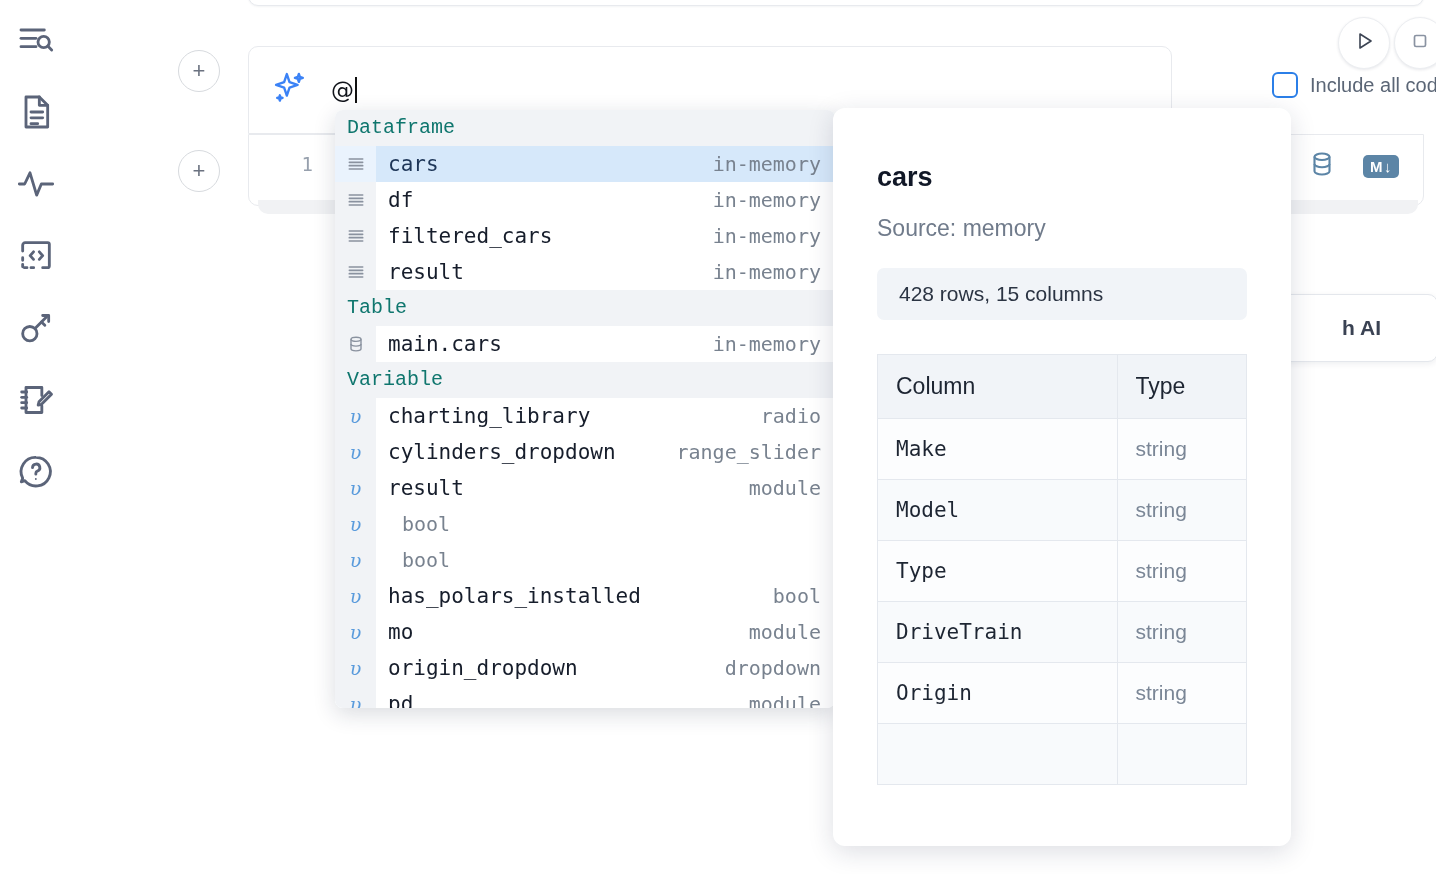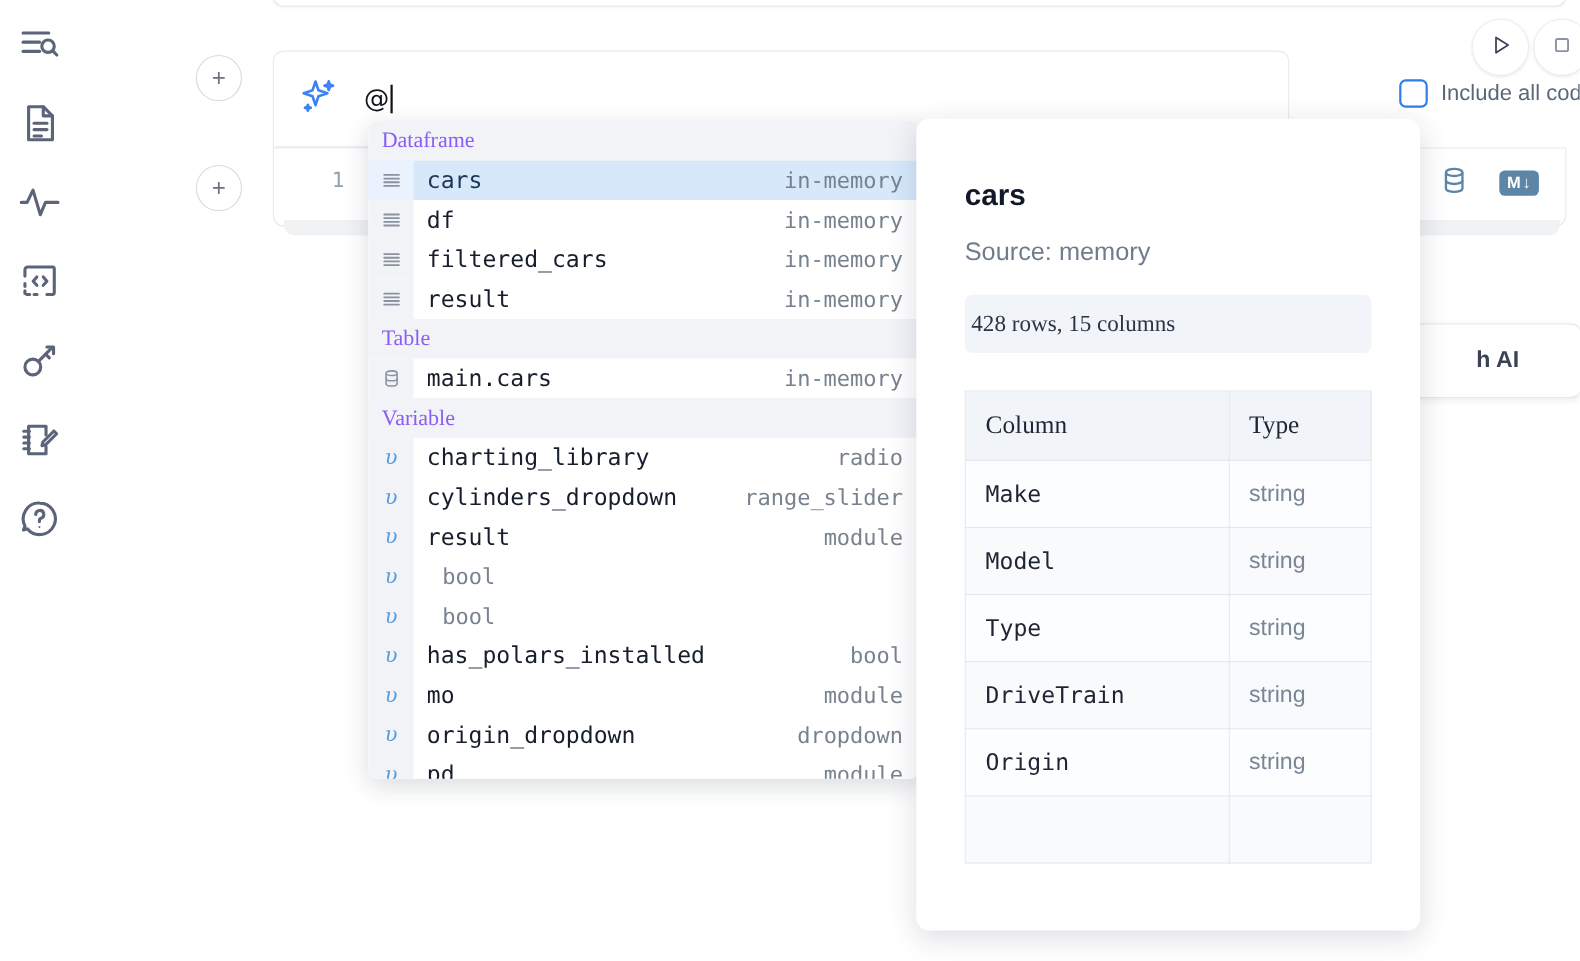--- a/index.html
+++ b/index.html
@@ -130,22 +130,22 @@
   #completion{
     position:absolute;left:335px;top:110px;width:500px;height:598px;
     background:#ffffff;border-radius:8px;
     box-shadow:0 6px 22px rgba(25,35,65,.16);
     overflow:hidden;box-sizing:border-box;
     font-family:"DejaVu Sans Mono", monospace;
   }
   #completion-scroll{position:relative;}
   .group-header{
     height:36px;line-height:36px;background:#f1f3f6;
-    padding-left:12px;font-size:20px;color:#8b5cf6;
-    font-family:Liberation Serif, serif;
+    padding-left:12px;font-size:20px;color:#0f766e;
+    font-family:Liberation Mono, monospace;
   }
   .opt-row{
     height:36px;display:flex;align-items:center;
     background:#ffffff;cursor:pointer;
   }
   .opt-row.selected{background:#d6e8fa;}
   .opt-gutter{
     width:41px;flex:0 0 41px;height:36px;background:#f1f3f6;
     display:flex;align-items:center;justify-content:center;
     color:#8a929f;
@@ -170,33 +170,33 @@
   }
   #info-title{
     font-size:27px;font-weight:bold;color:#111827;margin:0 0 22px 0;
     font-family:"Liberation Sans", sans-serif;
   }
   #info-source{
     font-size:23px;color:#707b8b;margin:0 0 26px 0;
     font-family:"Liberation Sans", sans-serif;
   }
   #info-shape{
-    background:#f1f4f8;border-radius:7px;padding:14px 6px;
+    background:#f1f4f8;border-radius:7px;padding:14px 22px;
     font-size:21px;color:#2b3443;margin-bottom:34px;
-    font-family:Liberation Serif, serif;
+    font-family:Liberation Sans, sans-serif;
   }
   #schema-table{
     width:100%;border-collapse:collapse;
     border:1px solid #e4e8ee;
   }
   #schema-table th{
     background:#f1f4f8;text-align:left;
     font-size:23px;font-weight:normal;color:#1d2532;
     padding:18px 18px;border:1px solid #e4e8ee;
-    font-family:Liberation Serif, serif;
+    font-family:Liberation Sans, sans-serif;
   }
   #schema-table td{
     padding:18px 18px;border:1px solid #e4e8ee;
     font-size:21px;
   }
   #schema-table td.col-name{
     font-family:"DejaVu Sans Mono", monospace;color:#1d2532;
   }
   #schema-table td.col-type{
     font-family:"Liberation Sans", sans-serif;color:#7a8696;

